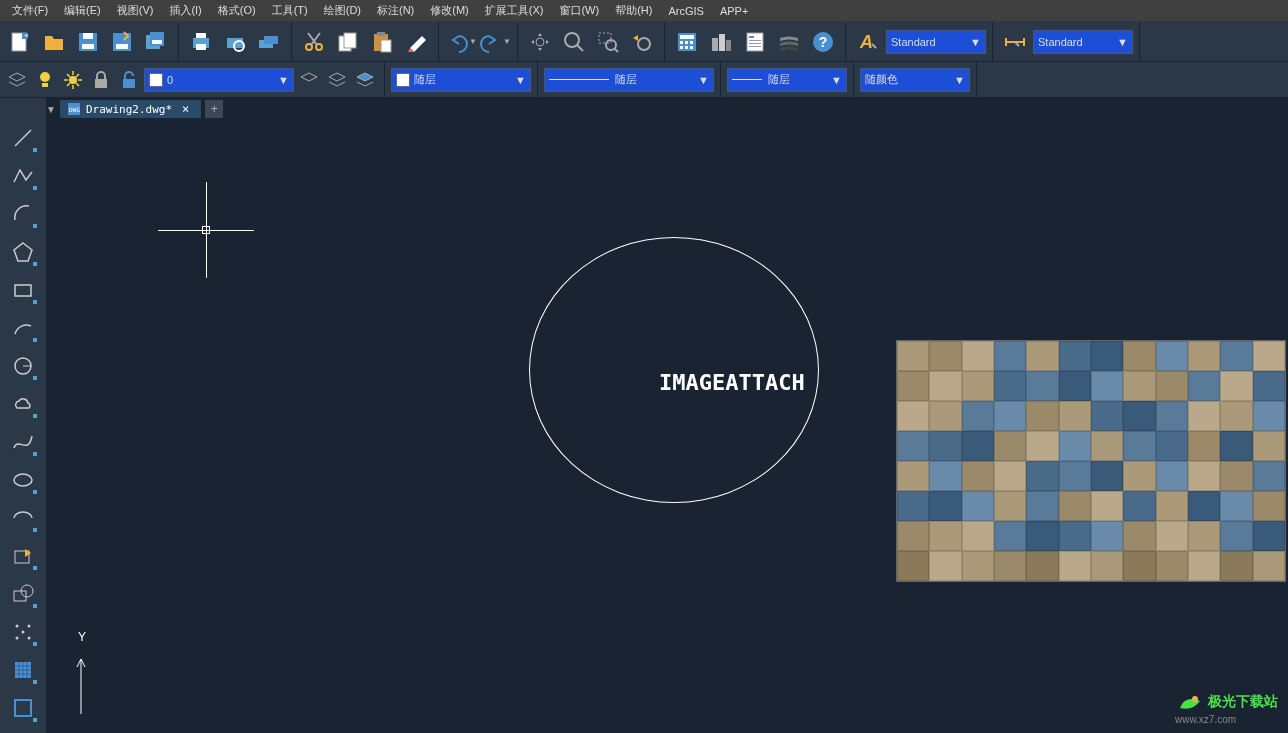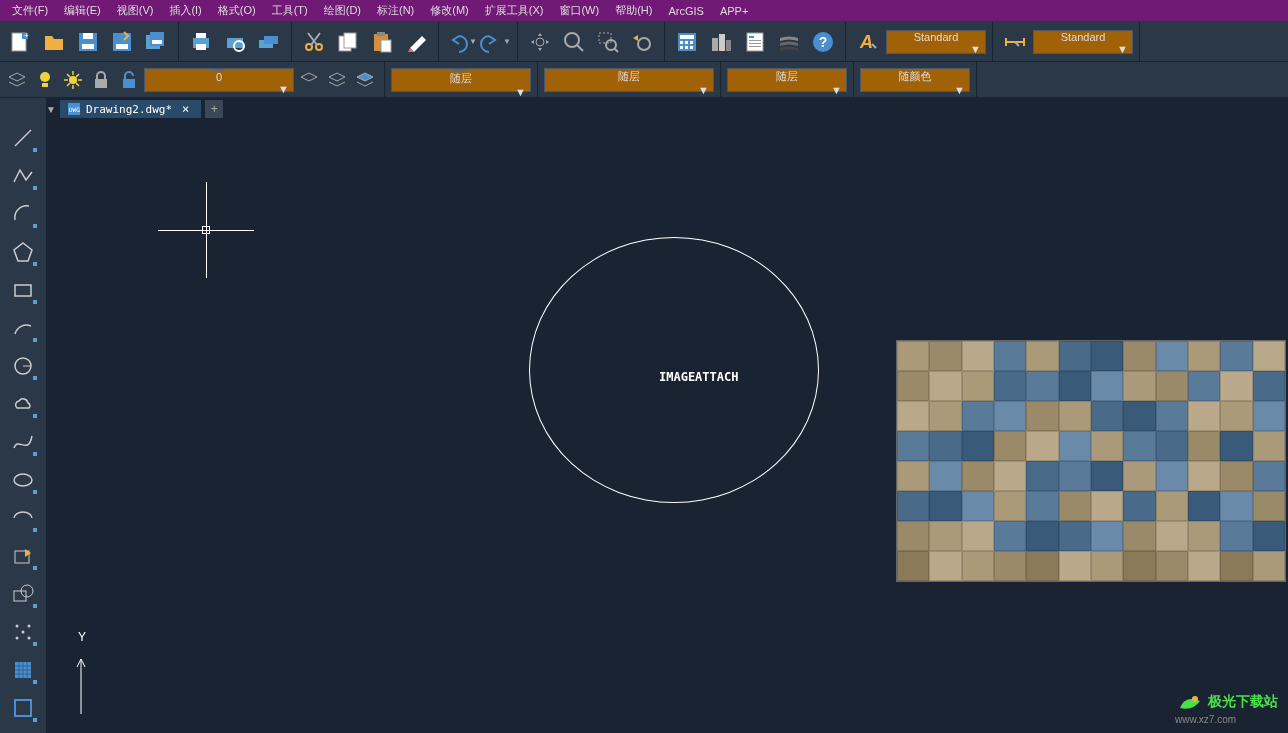--- a/index.html
+++ b/index.html
@@ -6,21 +6,21 @@
 body {
   background: #1a2332;
   font-family: "Microsoft YaHei", sans-serif;
   color: #ccc;
   width: 1288px;
   height: 733px;
   overflow: hidden;
   position: relative;
 }
 .menubar {
-  background: #701a75;
+  background: #404040;
   height: 22px;
   display: flex;
   align-items: center;
   padding: 0 4px;
   border-bottom: 1px solid #2a3847;
 }
 .menubar .menu-item {
   color: #ddd;
   font-size: 11px;
   padding: 0 8px;
@@ -49,31 +49,30 @@
   width: 32px;
   height: 32px;
   display: flex;
   align-items: center;
   justify-content: center;
   cursor: pointer;
   border-radius: 2px;
 }
 .toolbar-btn.small { width: 26px; height: 26px; }
 .dropdown-ctl {
-  background: #a16207;
+  background: #1d4ed8;
   border: 1px solid #4a5867;
   height: 24px;
   display: flex;
   align-items: center;
   padding: 0 4px;
   color: #ddd;
   font-size: 11px;
   cursor: pointer;
   min-width: 80px;
-  flex-direction: column;
 }
 .dropdown-ctl .dd-arrow { margin-left: auto; }
 .tabbar {
   background: #1a2332;
   height: 22px;
   display: flex;
   align-items: center;
   padding-left: 46px;
 }
 .tabbar .tab {
@@ -155,21 +154,21 @@
   height: 266px;
   border: 1px solid #fff;
   border-radius: 50%;
 }
 .canvas-text {
   position: absolute;
   top: 250px;
   left: 613px;
   color: #fff;
   font-family: "NSimSun", monospace;
-  font-size: 12px;
+  font-size: 22px;
   font-weight: bold;
 }
 .attached-image {
   position: absolute;
   top: 220px;
   left: 850px;
   width: 390px;
   height: 242px;
   border: 1px solid #666;
   background: #8a7a5a;

